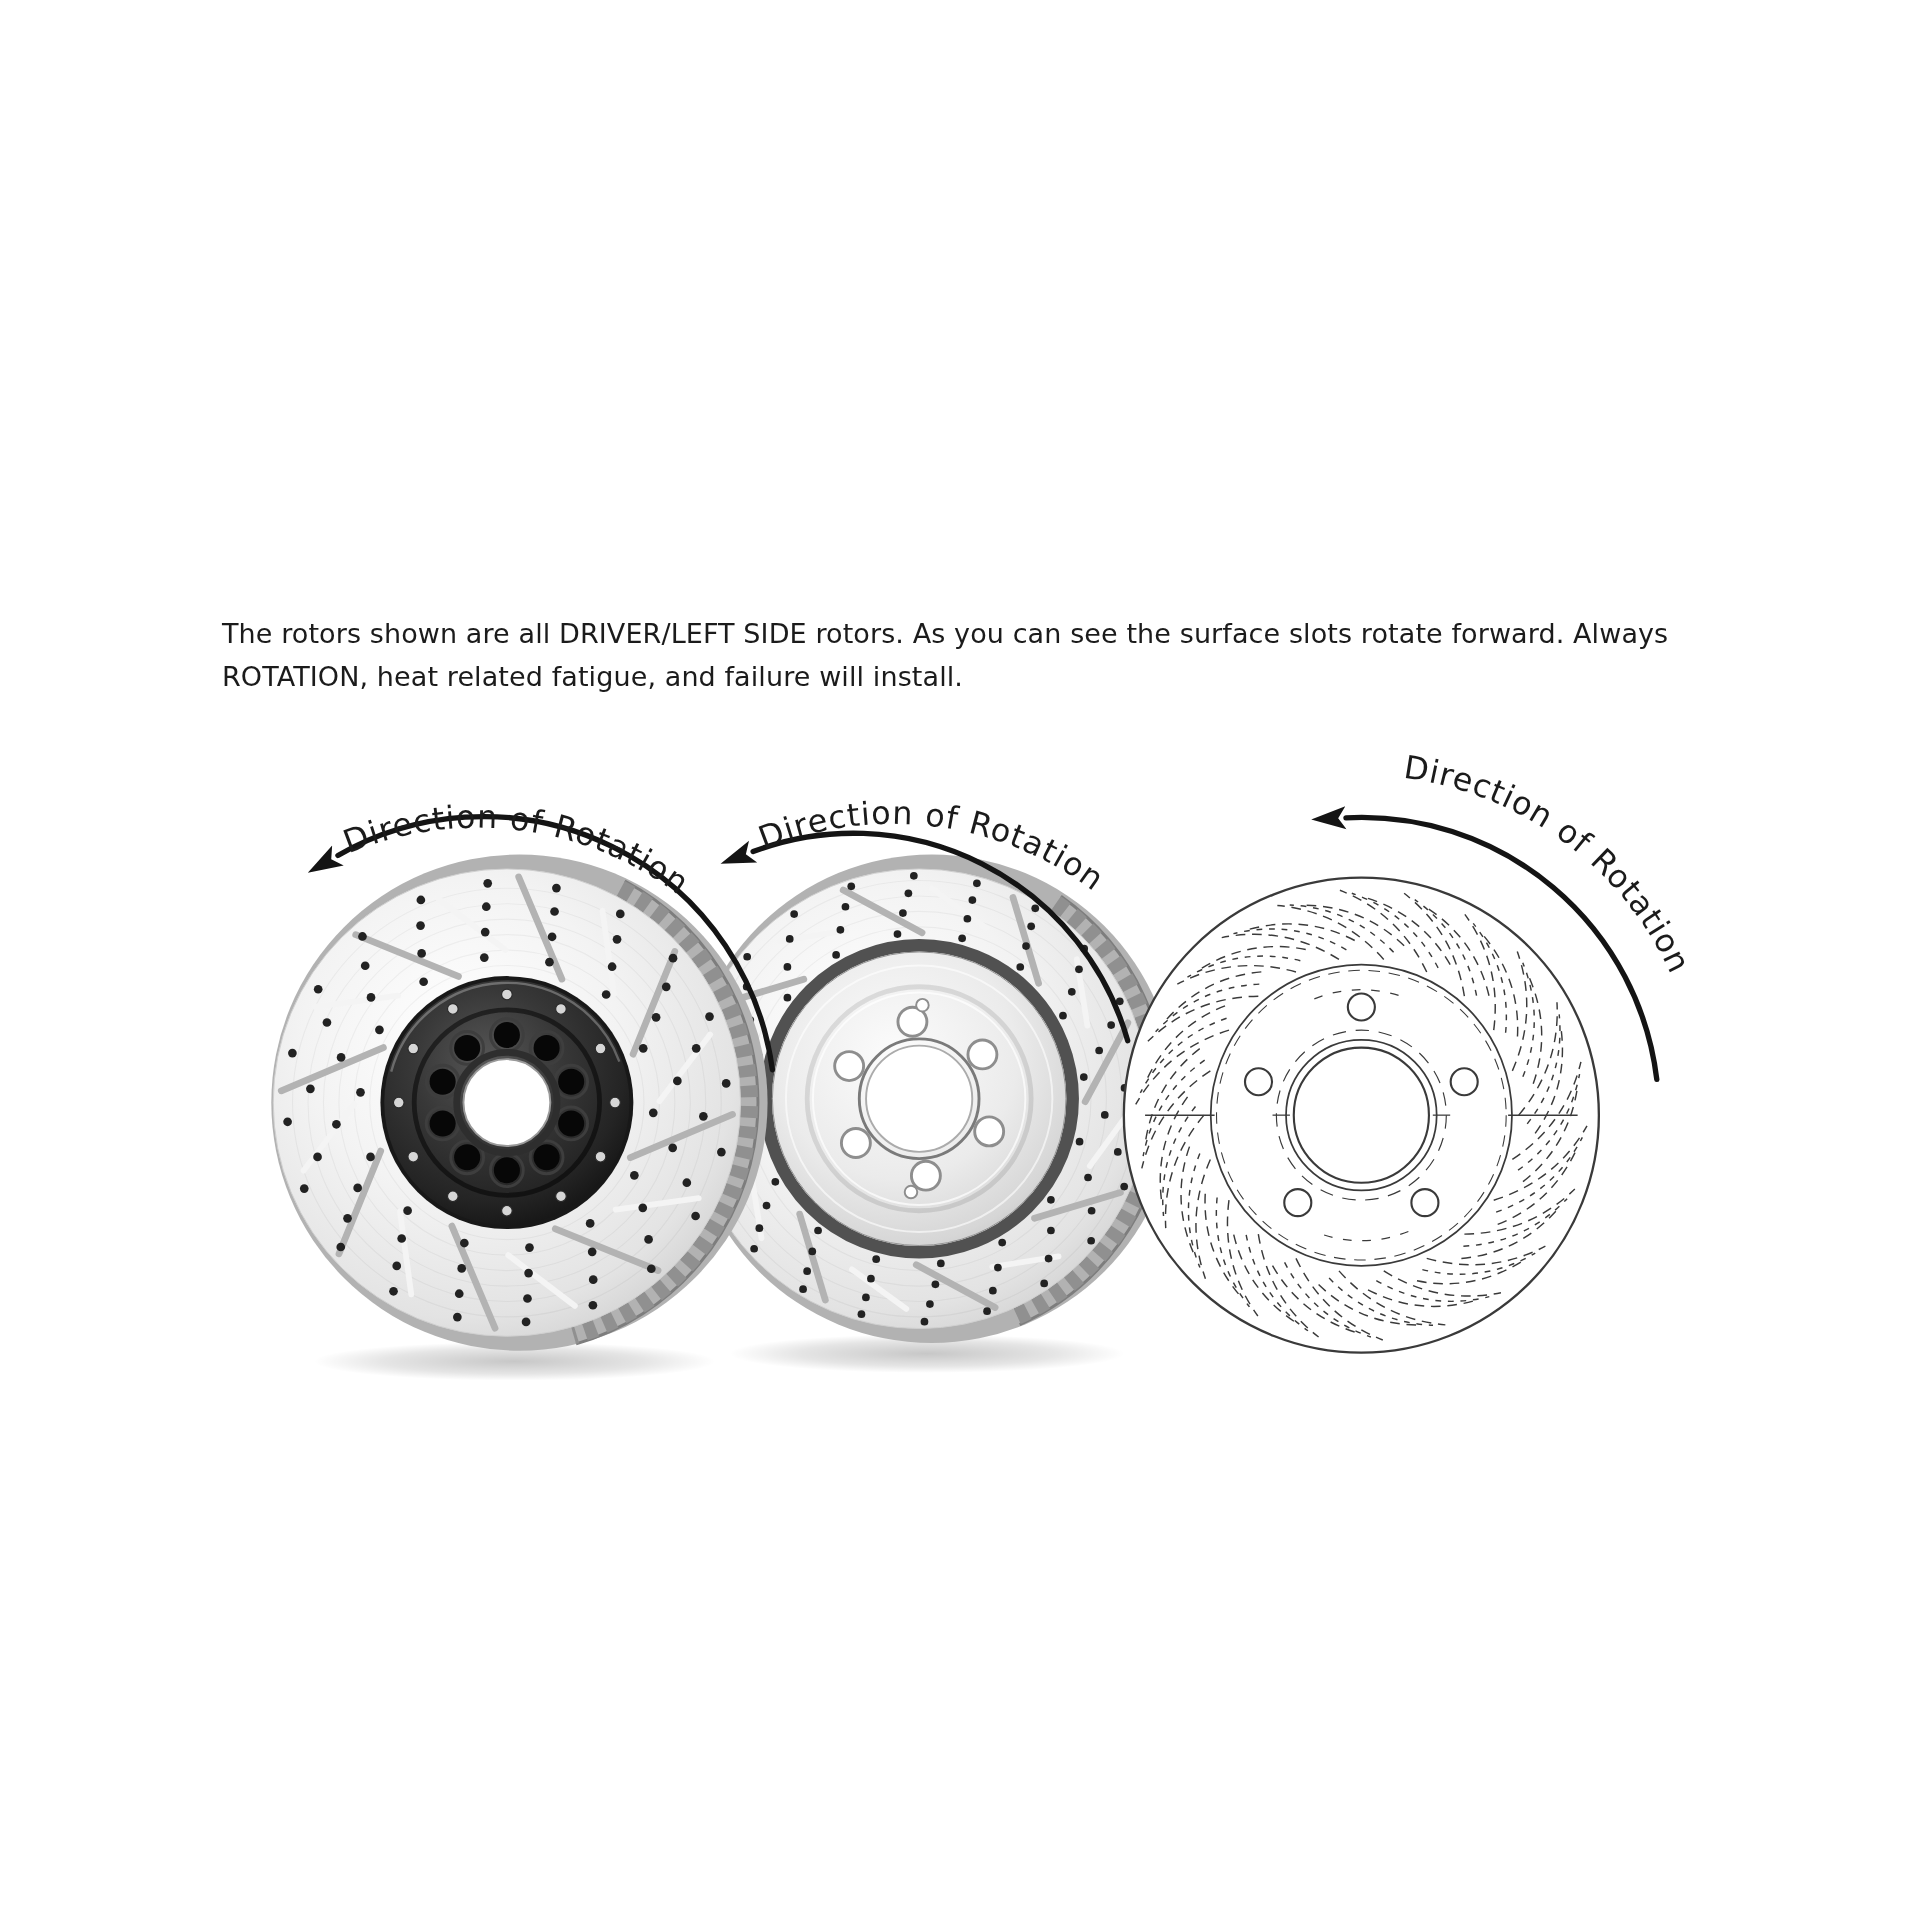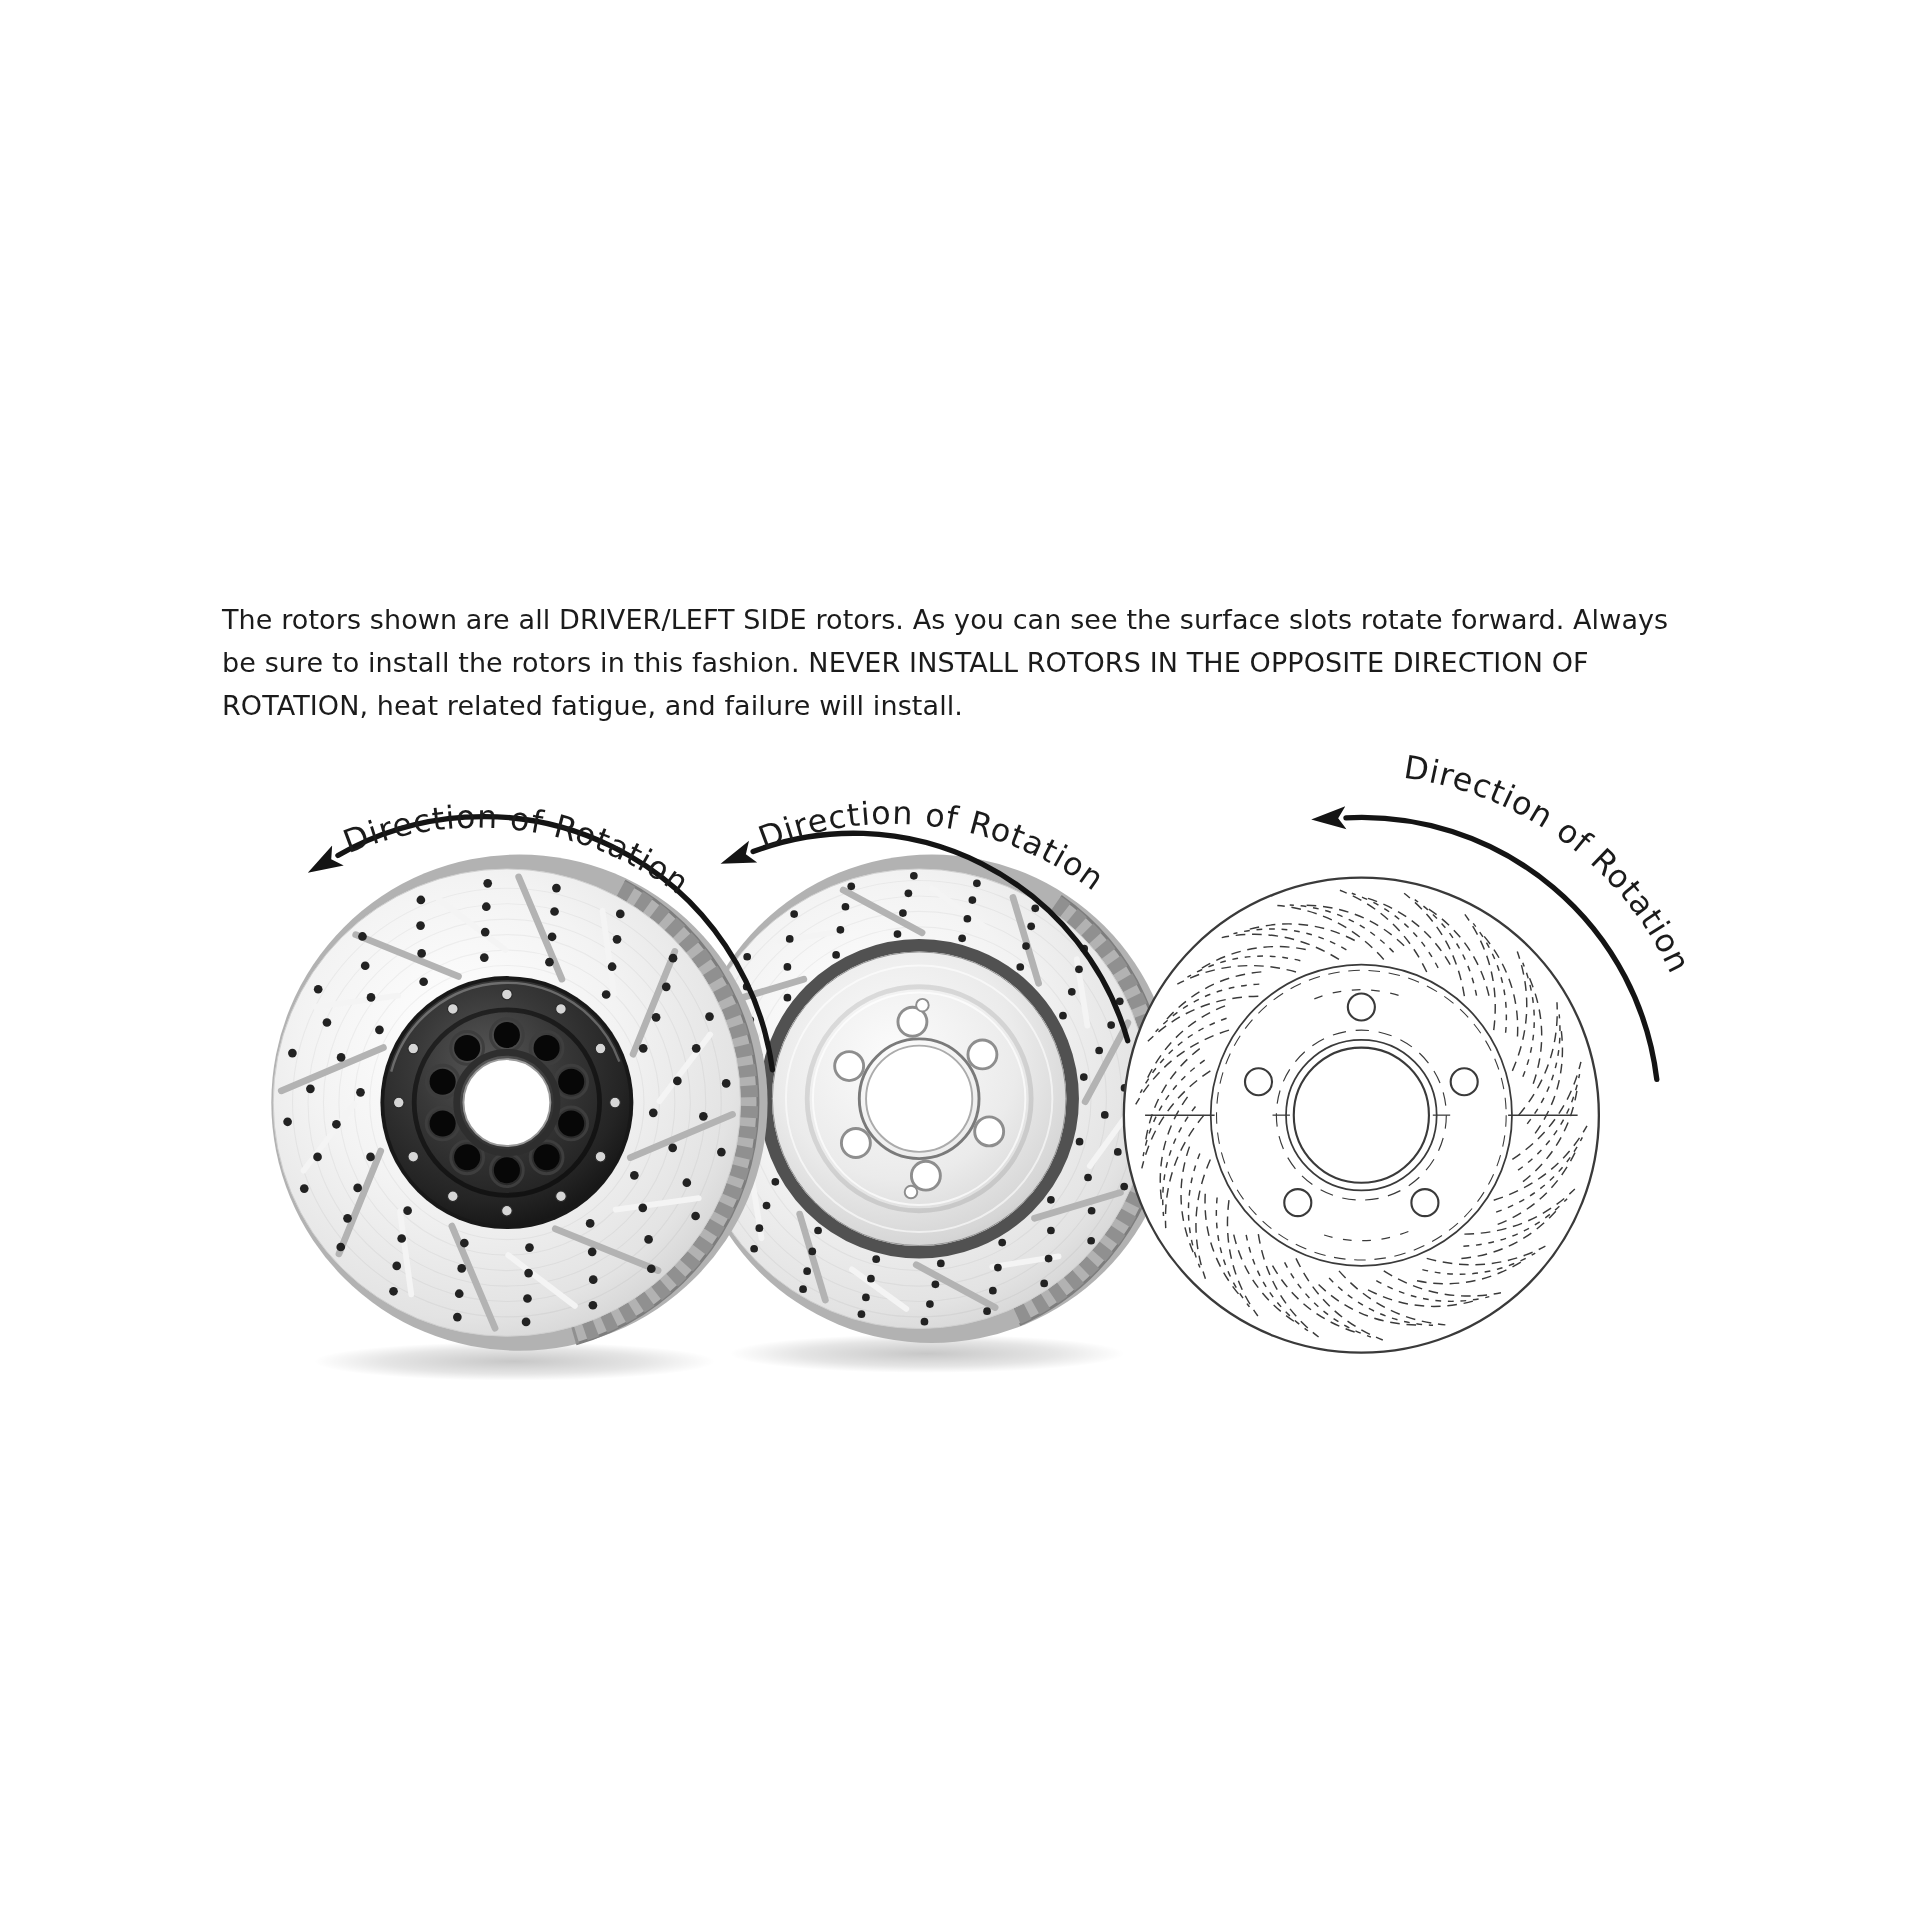--- a/index.html
+++ b/index.html
@@ -6,21 +6,21 @@
   body{
     width:1931px;height:1931px;
     background:#ffffff;
     font-family:"DejaVu Sans","Liberation Sans",sans-serif;
     position:relative;
     overflow:hidden;
   }
   .intro{
     position:absolute;
     left:222px;
-    top:598px;
+    top:612px;
   }
   .intro-line{
     white-space:nowrap;
     font-size:27px;
     line-height:43px;
     letter-spacing:0.1px;
     color:#1b1b1b;
   }
   #figure-svg{
     position:absolute;
@@ -38,21 +38,20 @@
     stroke:#141414;
     stroke-width:5.5;
     stroke-linecap:round;
   }
 </style>
 </head>
 <body>
 
 <div class="intro">
   <div class="intro-line">The rotors shown are all DRIVER/LEFT SIDE rotors. As you can see the surface slots rotate forward. Always</div>
-  <div class="intro-line">be sure to install the rotors in this fashion. NEVER INSTALL ROTORS IN THE OPPOSITE DIRECTION OF</div>
   <div class="intro-line">ROTATION, heat related fatigue, and failure will install.</div>
 </div>
 
 <svg id="figure-svg" viewBox="0 0 2000 2000" xmlns="http://www.w3.org/2000/svg">
   <defs>
     <radialGradient id="discFace" cx="40%" cy="36%" r="75%">
       <stop offset="0%" stop-color="#ffffff"></stop>
       <stop offset="45%" stop-color="#f3f3f3"></stop>
       <stop offset="80%" stop-color="#e3e3e3"></stop>
       <stop offset="100%" stop-color="#cccccc"></stop>

